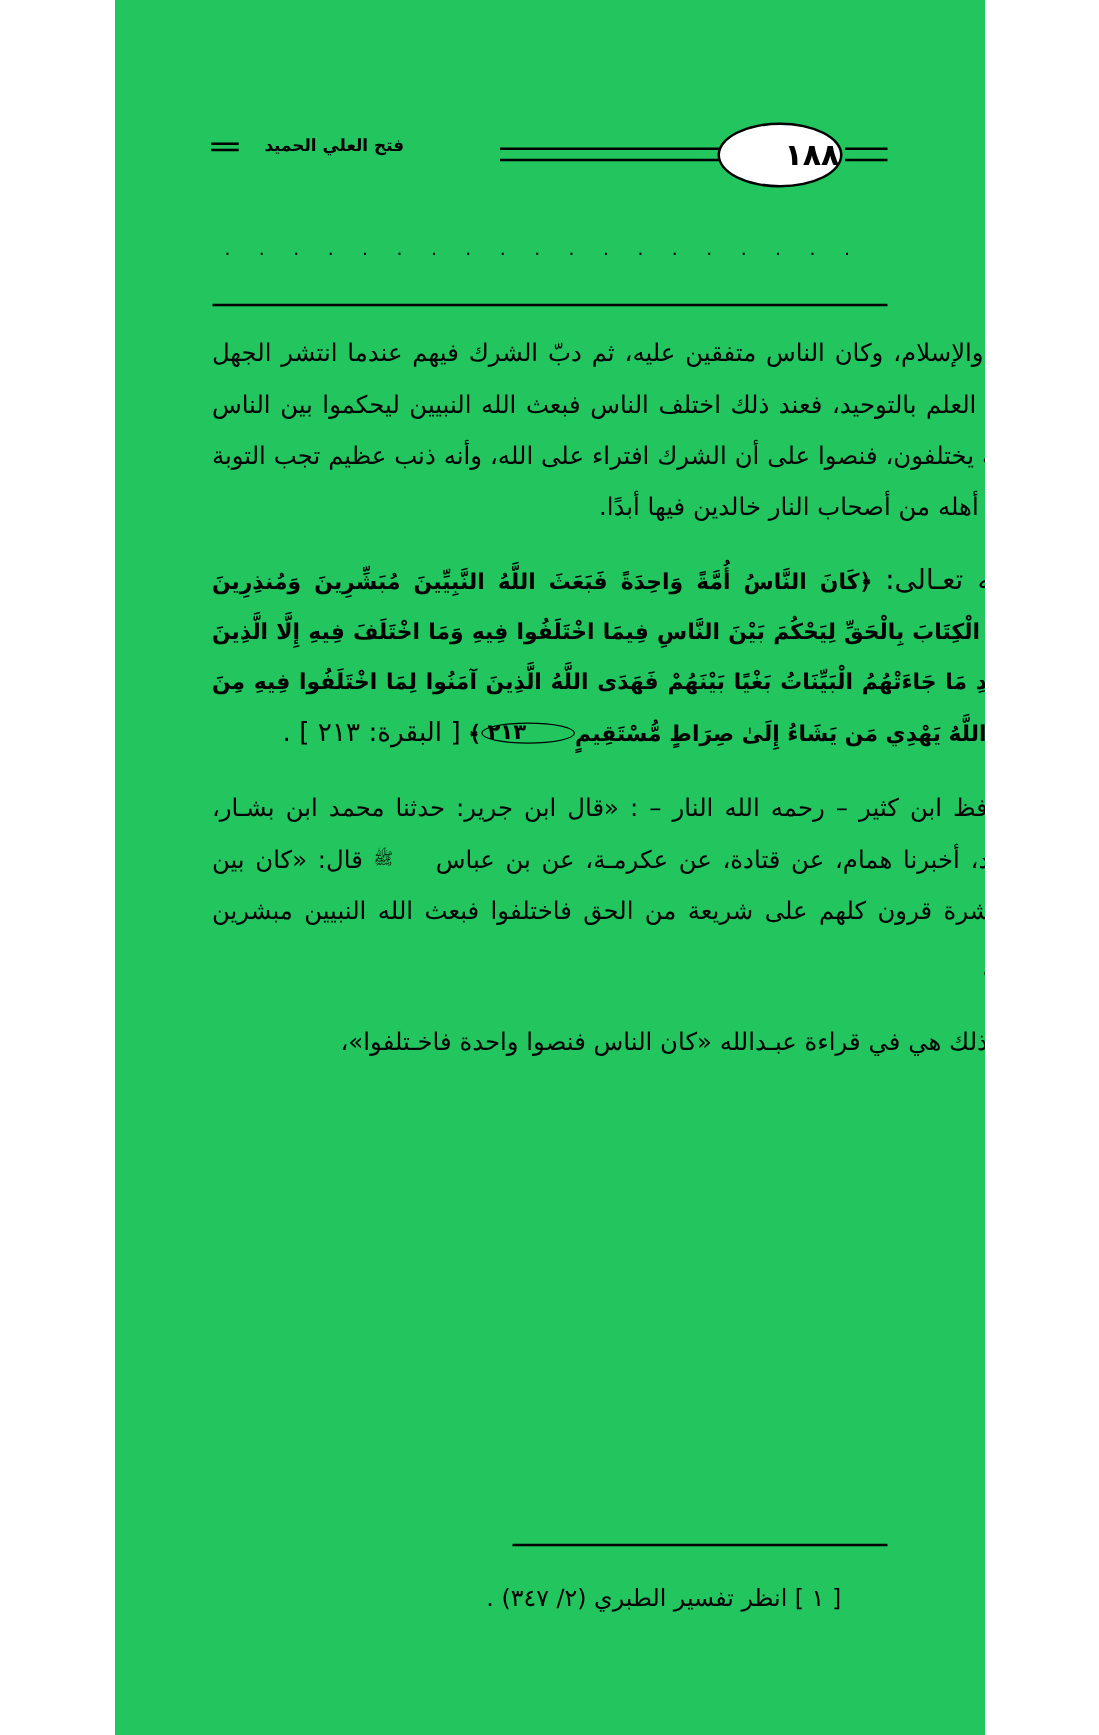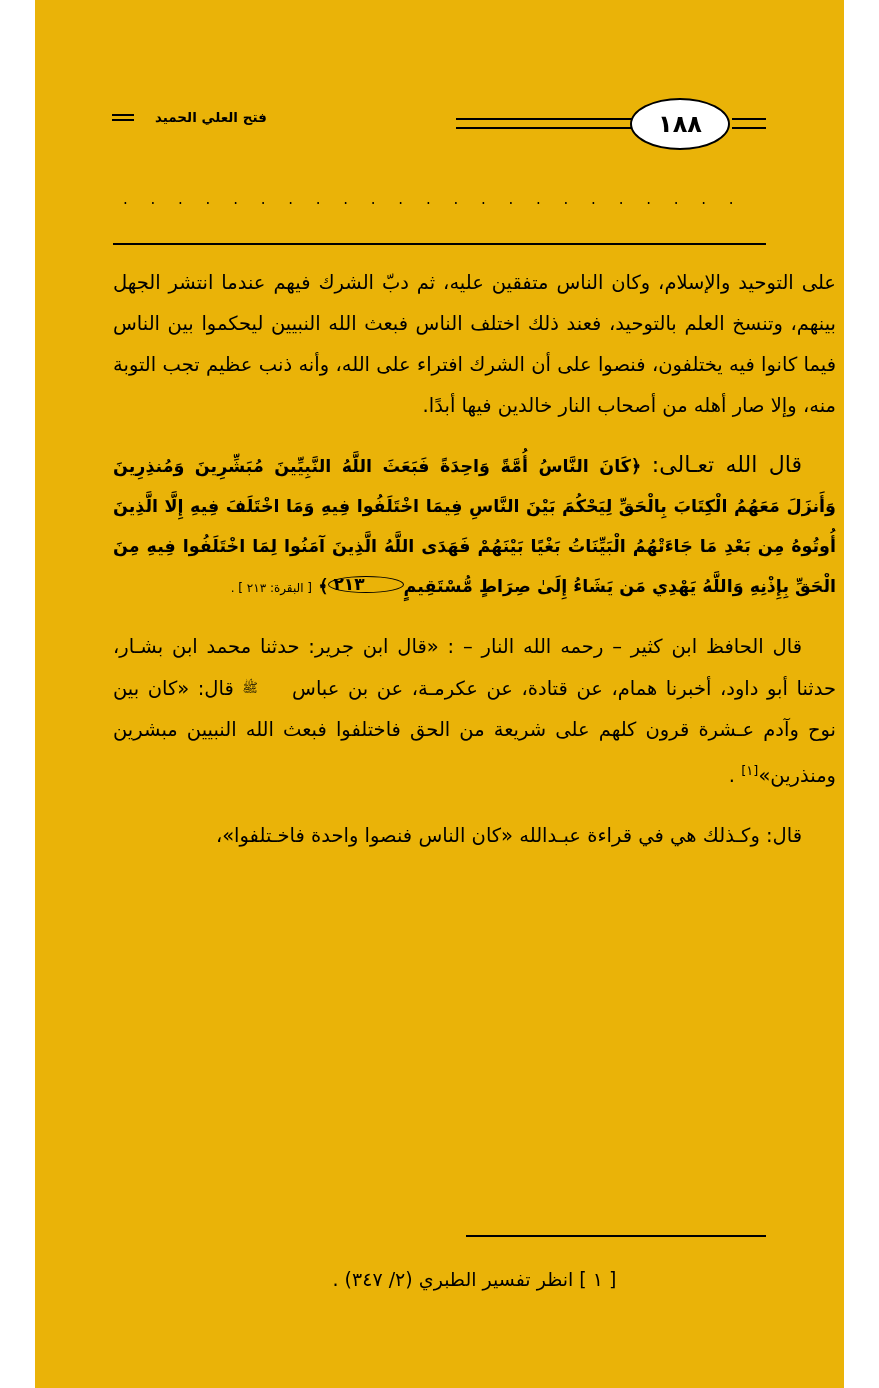--- a/index.html
+++ b/index.html
@@ -2,24 +2,24 @@
 <html lang="ar" dir="rtl"><head>
 <meta charset="utf-8">
 <style>
   html, body {
     margin: 0;
     padding: 0;
     background: #ffffff;
   }
   .page {
     position: relative;
-    width: 809px;
+    width: 696px;
     height: 1388px;
     margin: 0 auto;
-    background: #eab308;
+    background: #22c55e;
     font-family: "DejaVu Sans", "Liberation Sans", sans-serif;
     color: #000000;
     overflow: hidden;
   }
 
   
   .header {
     position: absolute;
     top: 95px;
     left: 78px;
@@ -92,21 +92,21 @@
     position: absolute;
     right: 36px;
     top: 3px;
     width: 96px;
     height: 48px;
     border: 2px solid #000;
     border-radius: 50%;
     background: #fff;
     display: flex;
     align-items: center;
-    justify-content: center;
+    justify-content: flex-start;
   }
   .oval span {
     font-size: 24px;
     font-weight: bold;
     letter-spacing: 1px;
     line-height: 1;
   }
 
   
   .dots {
@@ -174,21 +174,21 @@
     display: inline-block;
     border: 1.5px solid #000;
     border-radius: 50%;
     font-size: 17px;
     padding: 0 4px;
     line-height: 15px;
     vertical-align: 2px;
   }
   .ref {
     font-weight: normal;
-    font-size: 12px;
+    font-size: 21px;
   }
 
   .sallam {
     display: inline-block;
     font-size: 13px;
     vertical-align: 3px;
   }
 
   .fnref {
     font-size: 13px;

